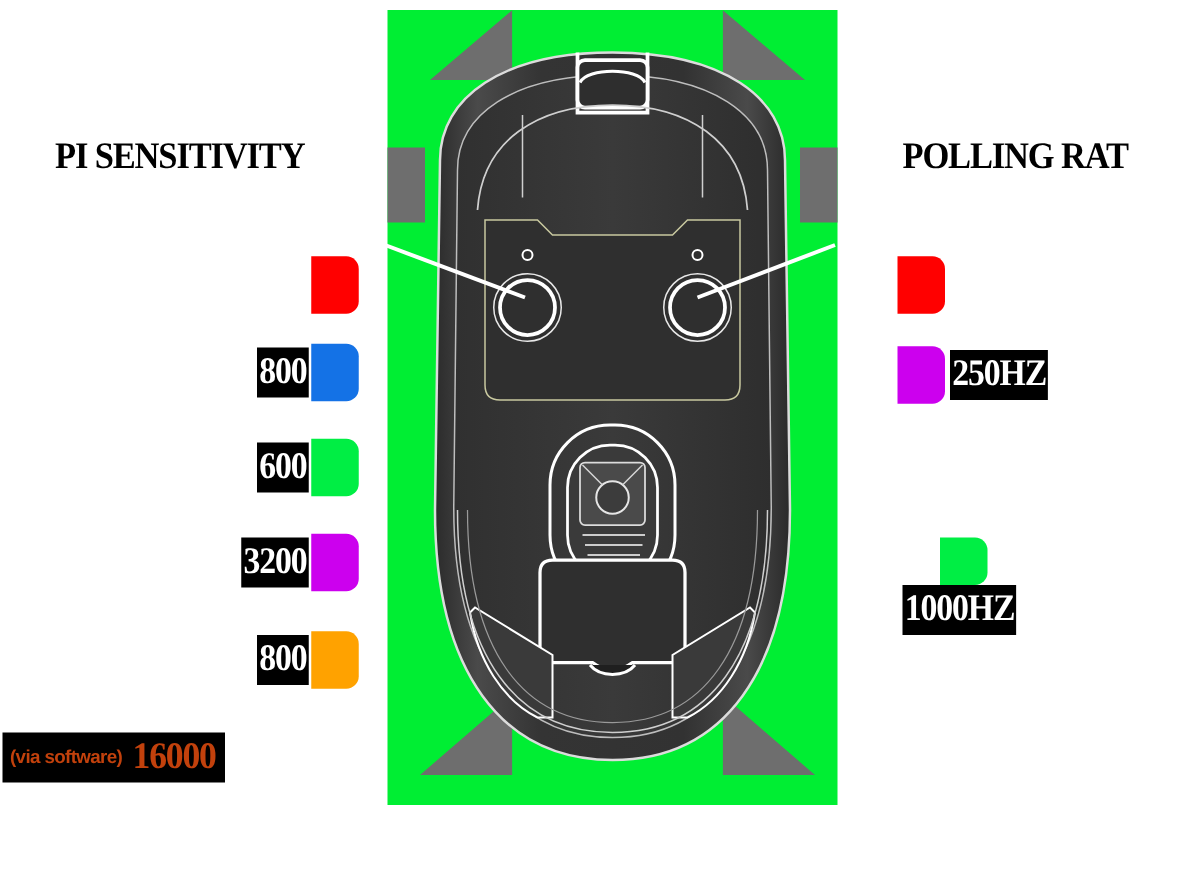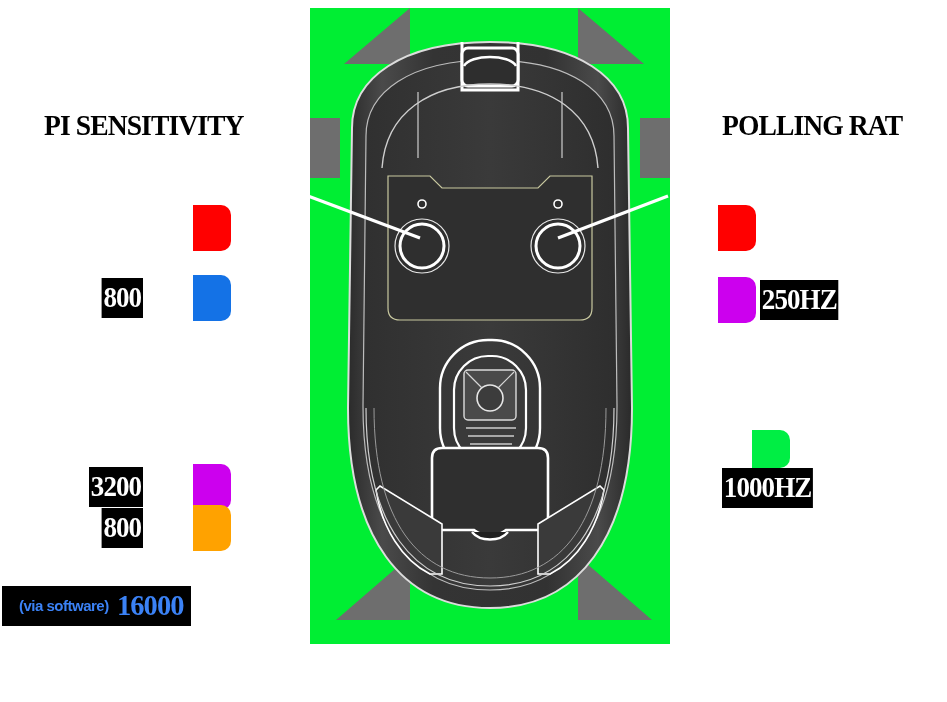--- a/index.html
+++ b/index.html
@@ -66,21 +66,21 @@
   .col-title.left  { left: 44px;  top: 110px; transform-origin: left center; }
   .col-title.right { left: 722px; top: 110px; transform-origin: left center; }
 
   
   .row {
     position: absolute;
     height: 46px;
     display: flex;
     align-items: center;
   }
-  .row.left  { right: 716px; justify-content: flex-end; gap: 48px; }
+  .row.left  { right: 660px; justify-content: flex-end; }
   .row.right { left: 718px;  justify-content: flex-start; }
 
   .swatch {
     width: 38px;
     height: 46px;
     flex: 0 0 38px;
     border-radius: 0 10px 10px 0;
   }
 
   .spec-label {
@@ -102,22 +102,22 @@
 
   
   .note-row {
     position: absolute;
     left: 2px;
     top: 586px;
     height: 34px;
     display: flex;
     align-items: center;
     background: #000000;
-    padding: 2px 4px 4px 17px;
-    color: #3b82f6;
+    padding: 2px 4px 4px 6px;
+    color: #c2410c;
   }
   .note-sub {
     font-family: "Liberation Sans", sans-serif;
     font-weight: bold;
     font-size: 15px;
     line-height: 1;
     letter-spacing: -0.5px;
     white-space: nowrap;
   }
   .note-value {
@@ -231,22 +231,26 @@
   <div class="row left" style="top:205px;">
 
     <span class="swatch" style="background:#ff0000;"></span>
   </div>
 
   <div class="row left" style="top:275px;">
     <span class="spec-label">800</span>
     <span class="swatch" style="background:#1472e6;"></span>
   </div>
 
-
-  <div class="row left" style="top:427px;margin-top:37px;">
+  <div class="row left" style="top:351px;">
+    <span class="spec-label">600</span>
+    <span class="swatch" style="background:#00ee44;"></span>
+  </div>
+
+  <div class="row left" style="top:427px;">
     <span class="spec-label">3200</span>
     <span class="swatch" style="background:#cc00ee;"></span>
   </div>
 
   <div class="row left" style="top:505px;">
     <span class="spec-label">800</span>
     <span class="swatch" style="background:#ffa200;"></span>
   </div>
 
   <div class="note-row">

